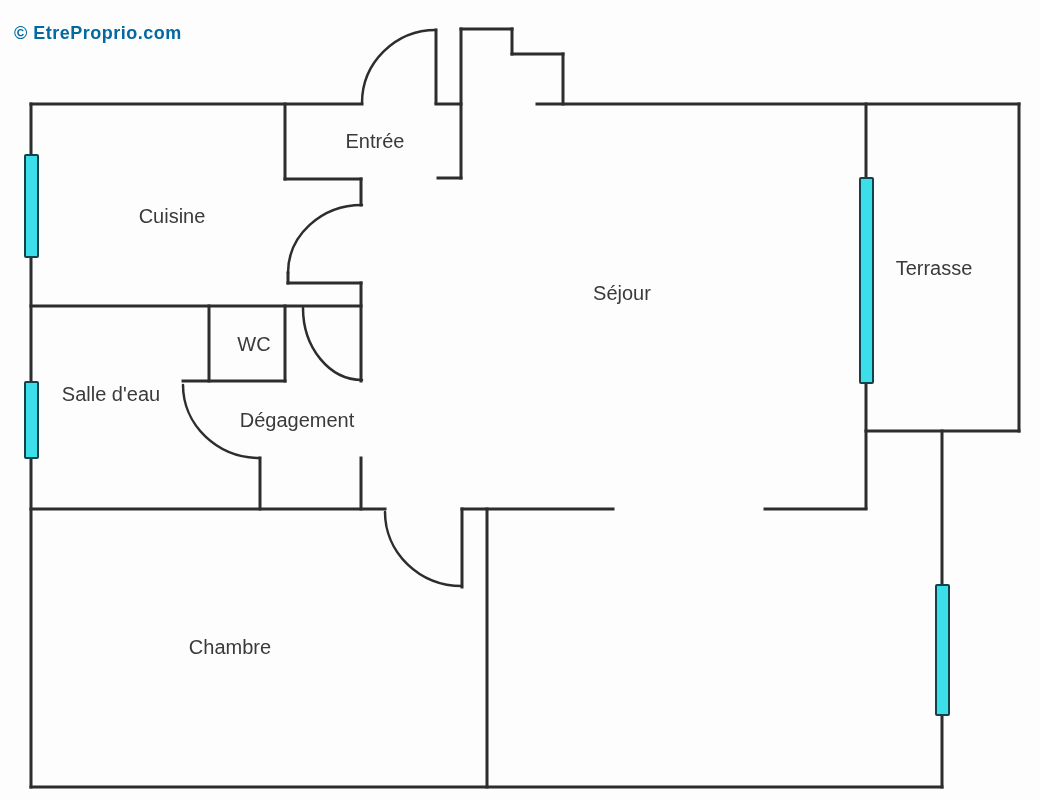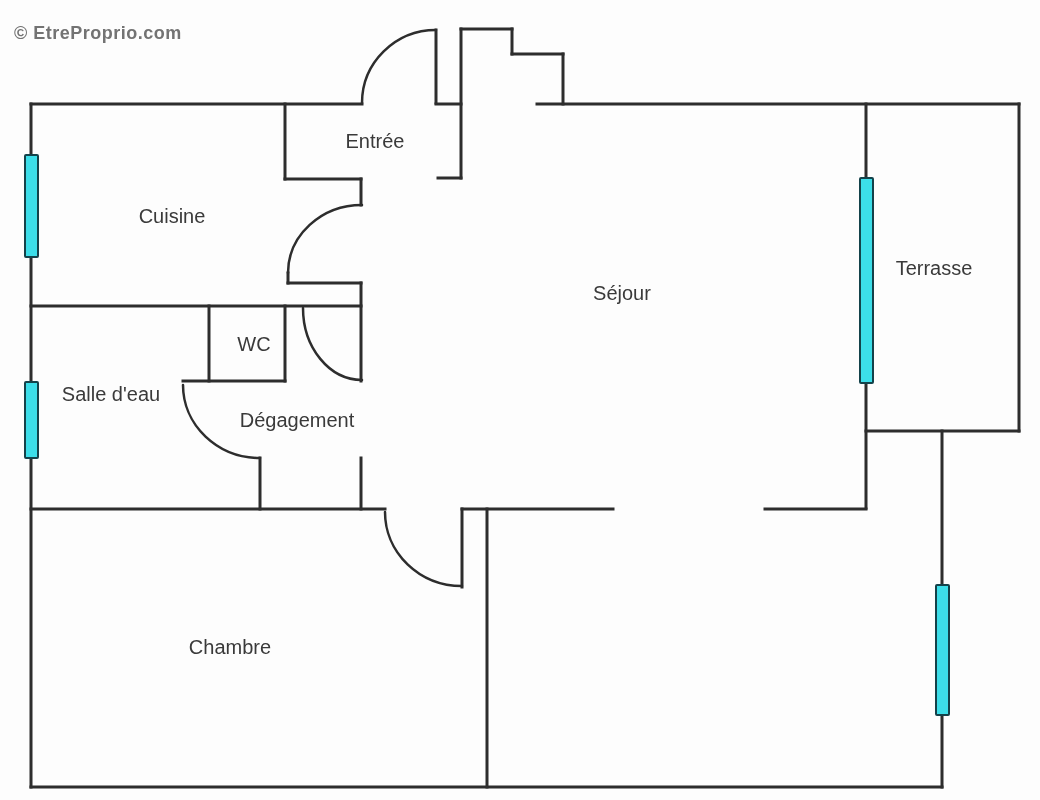--- a/index.html
+++ b/index.html
@@ -14,21 +14,21 @@
     background: #fdfdfd;
     overflow: hidden;
     font-family: "Liberation Sans", sans-serif;
   }
   .watermark {
     position: absolute;
     top: 23px;
     left: 14px;
     font-size: 18px;
     font-weight: bold;
-    color: #737373;
+    color: #0369a1;
     letter-spacing: 0.5px;
     user-select: none;
   }
   svg.plan {
     position: absolute;
     top: 0;
     left: 0;
   }
 </style>
 </head>

